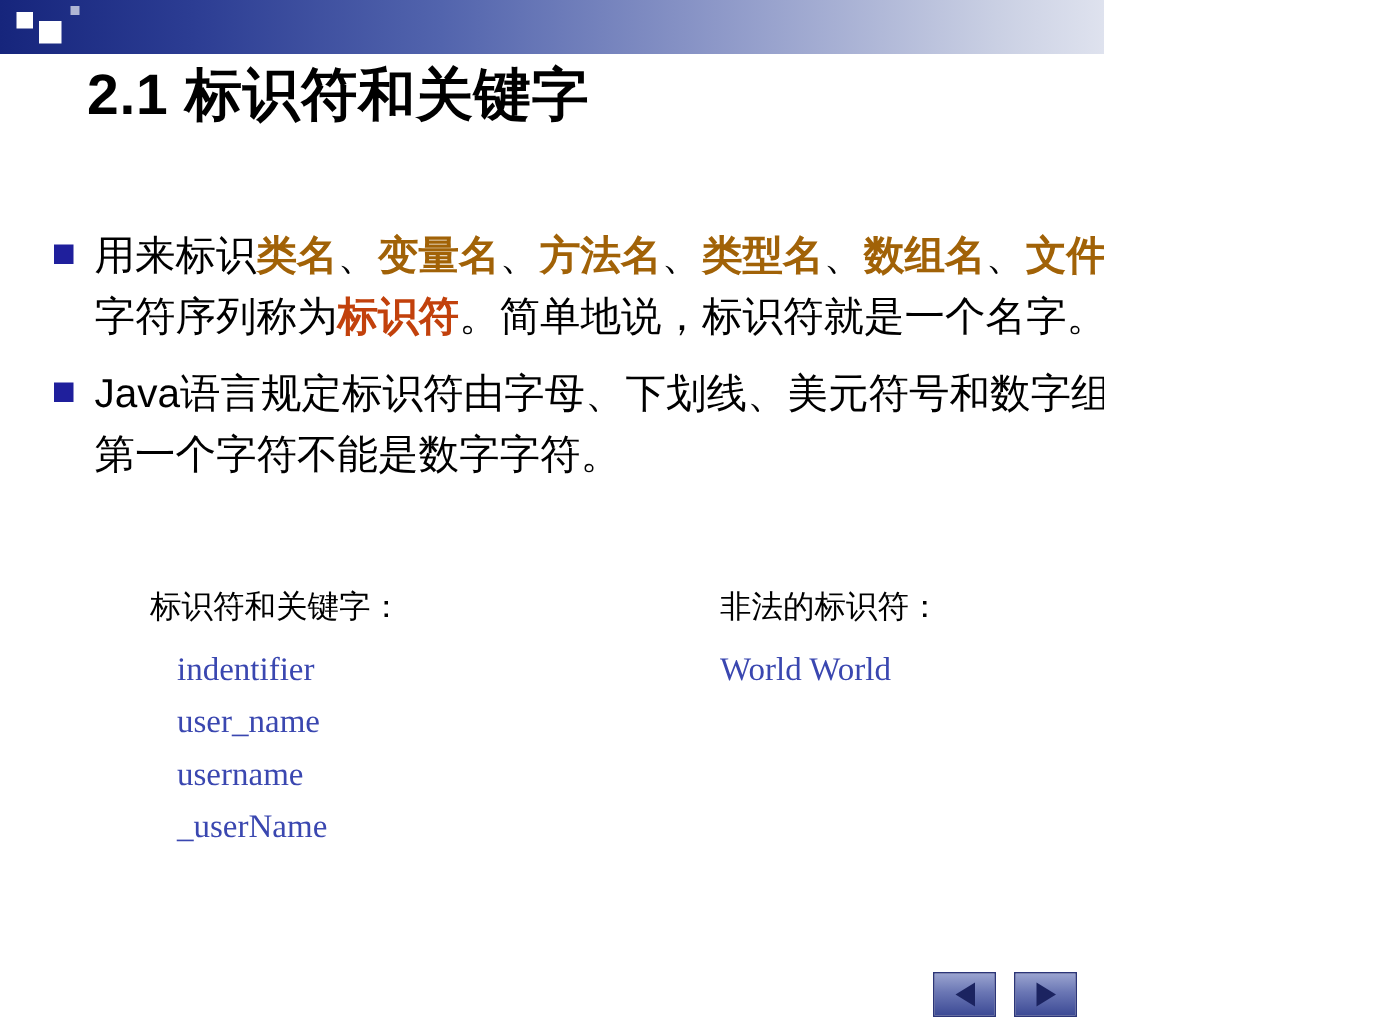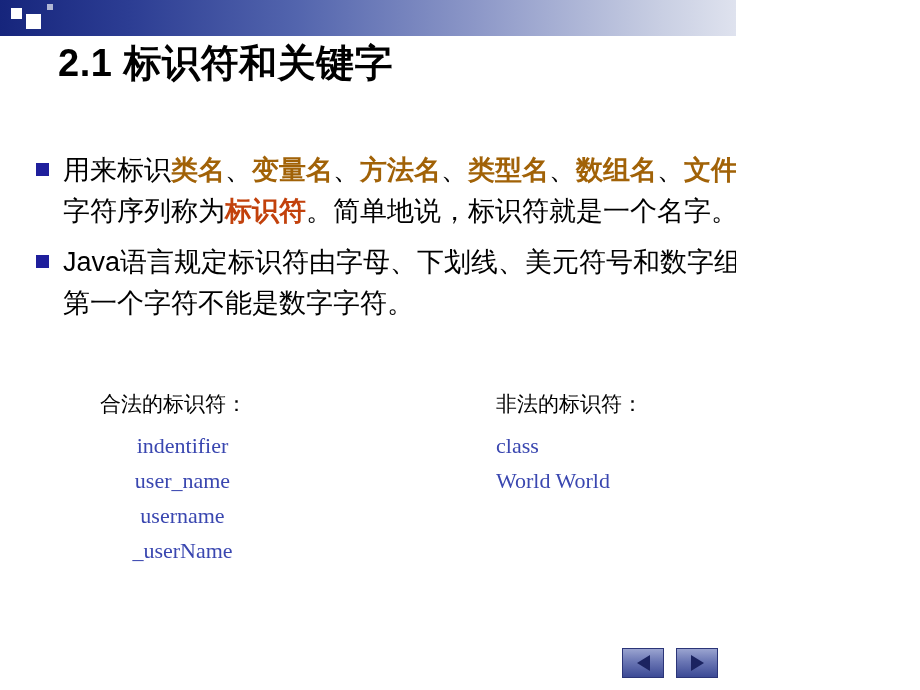--- a/index.html
+++ b/index.html
@@ -110,36 +110,36 @@
     position: absolute;
     left: 100px;
     top: 390px;
     width: 700px;
   }
   .ex-col {
     position: absolute;
     top: 0;
   }
   .ex-col.left  { left: 0px; }
-  .ex-col.right { left: 396px; }
+  .ex-col.right { left: 380px; }
   .ex-head {
     font-size: 21px;
     color: #000000;
     font-family: "Liberation Sans", sans-serif;
     margin-bottom: 10px;
     white-space: nowrap;
   }
   .ex-item {
     font-family: "Liberation Serif", serif;
     font-size: 22px;
     color: #3a47b0;
     line-height: 35px;
     white-space: nowrap;
   }
-  .ex-list.left-list { margin-left: 18px; text-align: center; }
+  .ex-list.left-list { margin-left: 18px; }
   .ex-list.left-list .ex-item.noindent { margin-left: -18px; }
 
   
   .nav {
     position: absolute;
     right: 18px;
     bottom: 12px;
     display: flex;
     gap: 12px;
   }
@@ -185,33 +185,32 @@
     <div class="bullet-row">
       <div class="bullet-mark"></div>
       <div class="bullet-text"><span>Java语言规定标识符由字母、下划线、美元符号和数字组成，并且第一个字符不能是数字字符。</span></div>
     </div>
 
   </div>
 
   <div class="examples">
 
     <div class="ex-col left">
-      <div class="ex-head">合法的标识符：</div>
+      <div class="ex-head">标识符和关键字：</div>
       <div class="ex-list left-list">
           <div class="ex-item">indentifier</div>
           <div class="ex-item">user_name</div>
           <div class="ex-item">username</div>
           <div class="ex-item">_userName</div>
         </div>
     </div>
 
     <div class="ex-col right">
       <div class="ex-head">非法的标识符：</div>
       <div class="ex-list">
-          <div class="ex-item">class</div>
           <div class="ex-item">World World</div>
         </div>
     </div>
 
   </div>
 
   <div class="nav">
     <div class="navbtn prev">
       <div class="tri"></div>
     </div>

